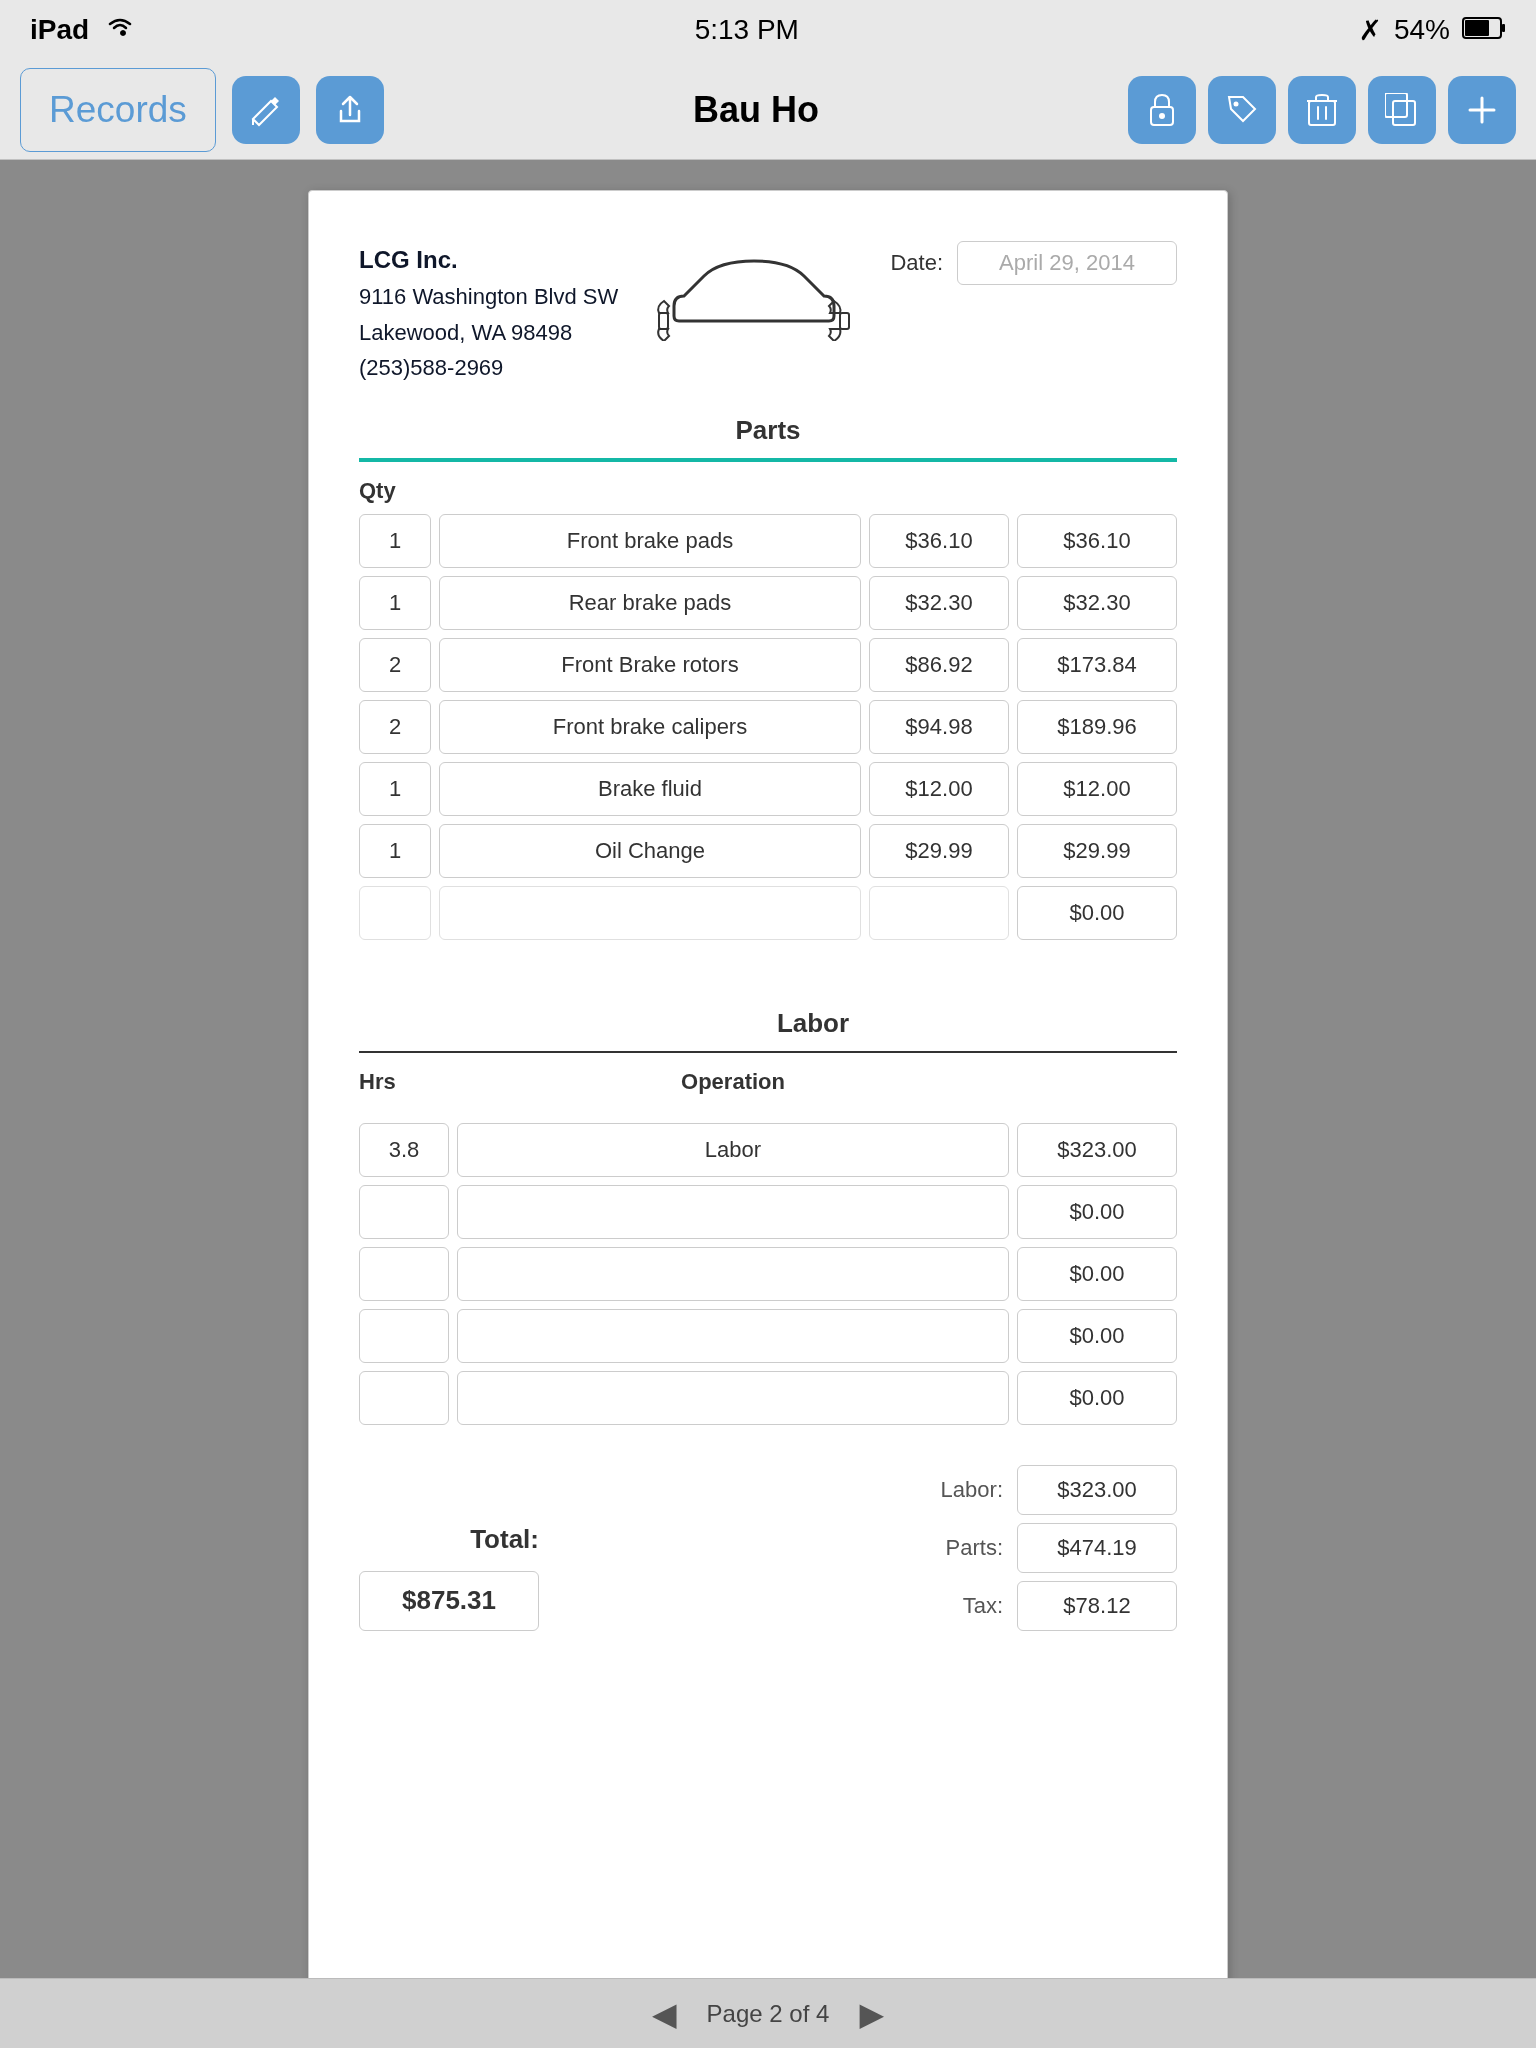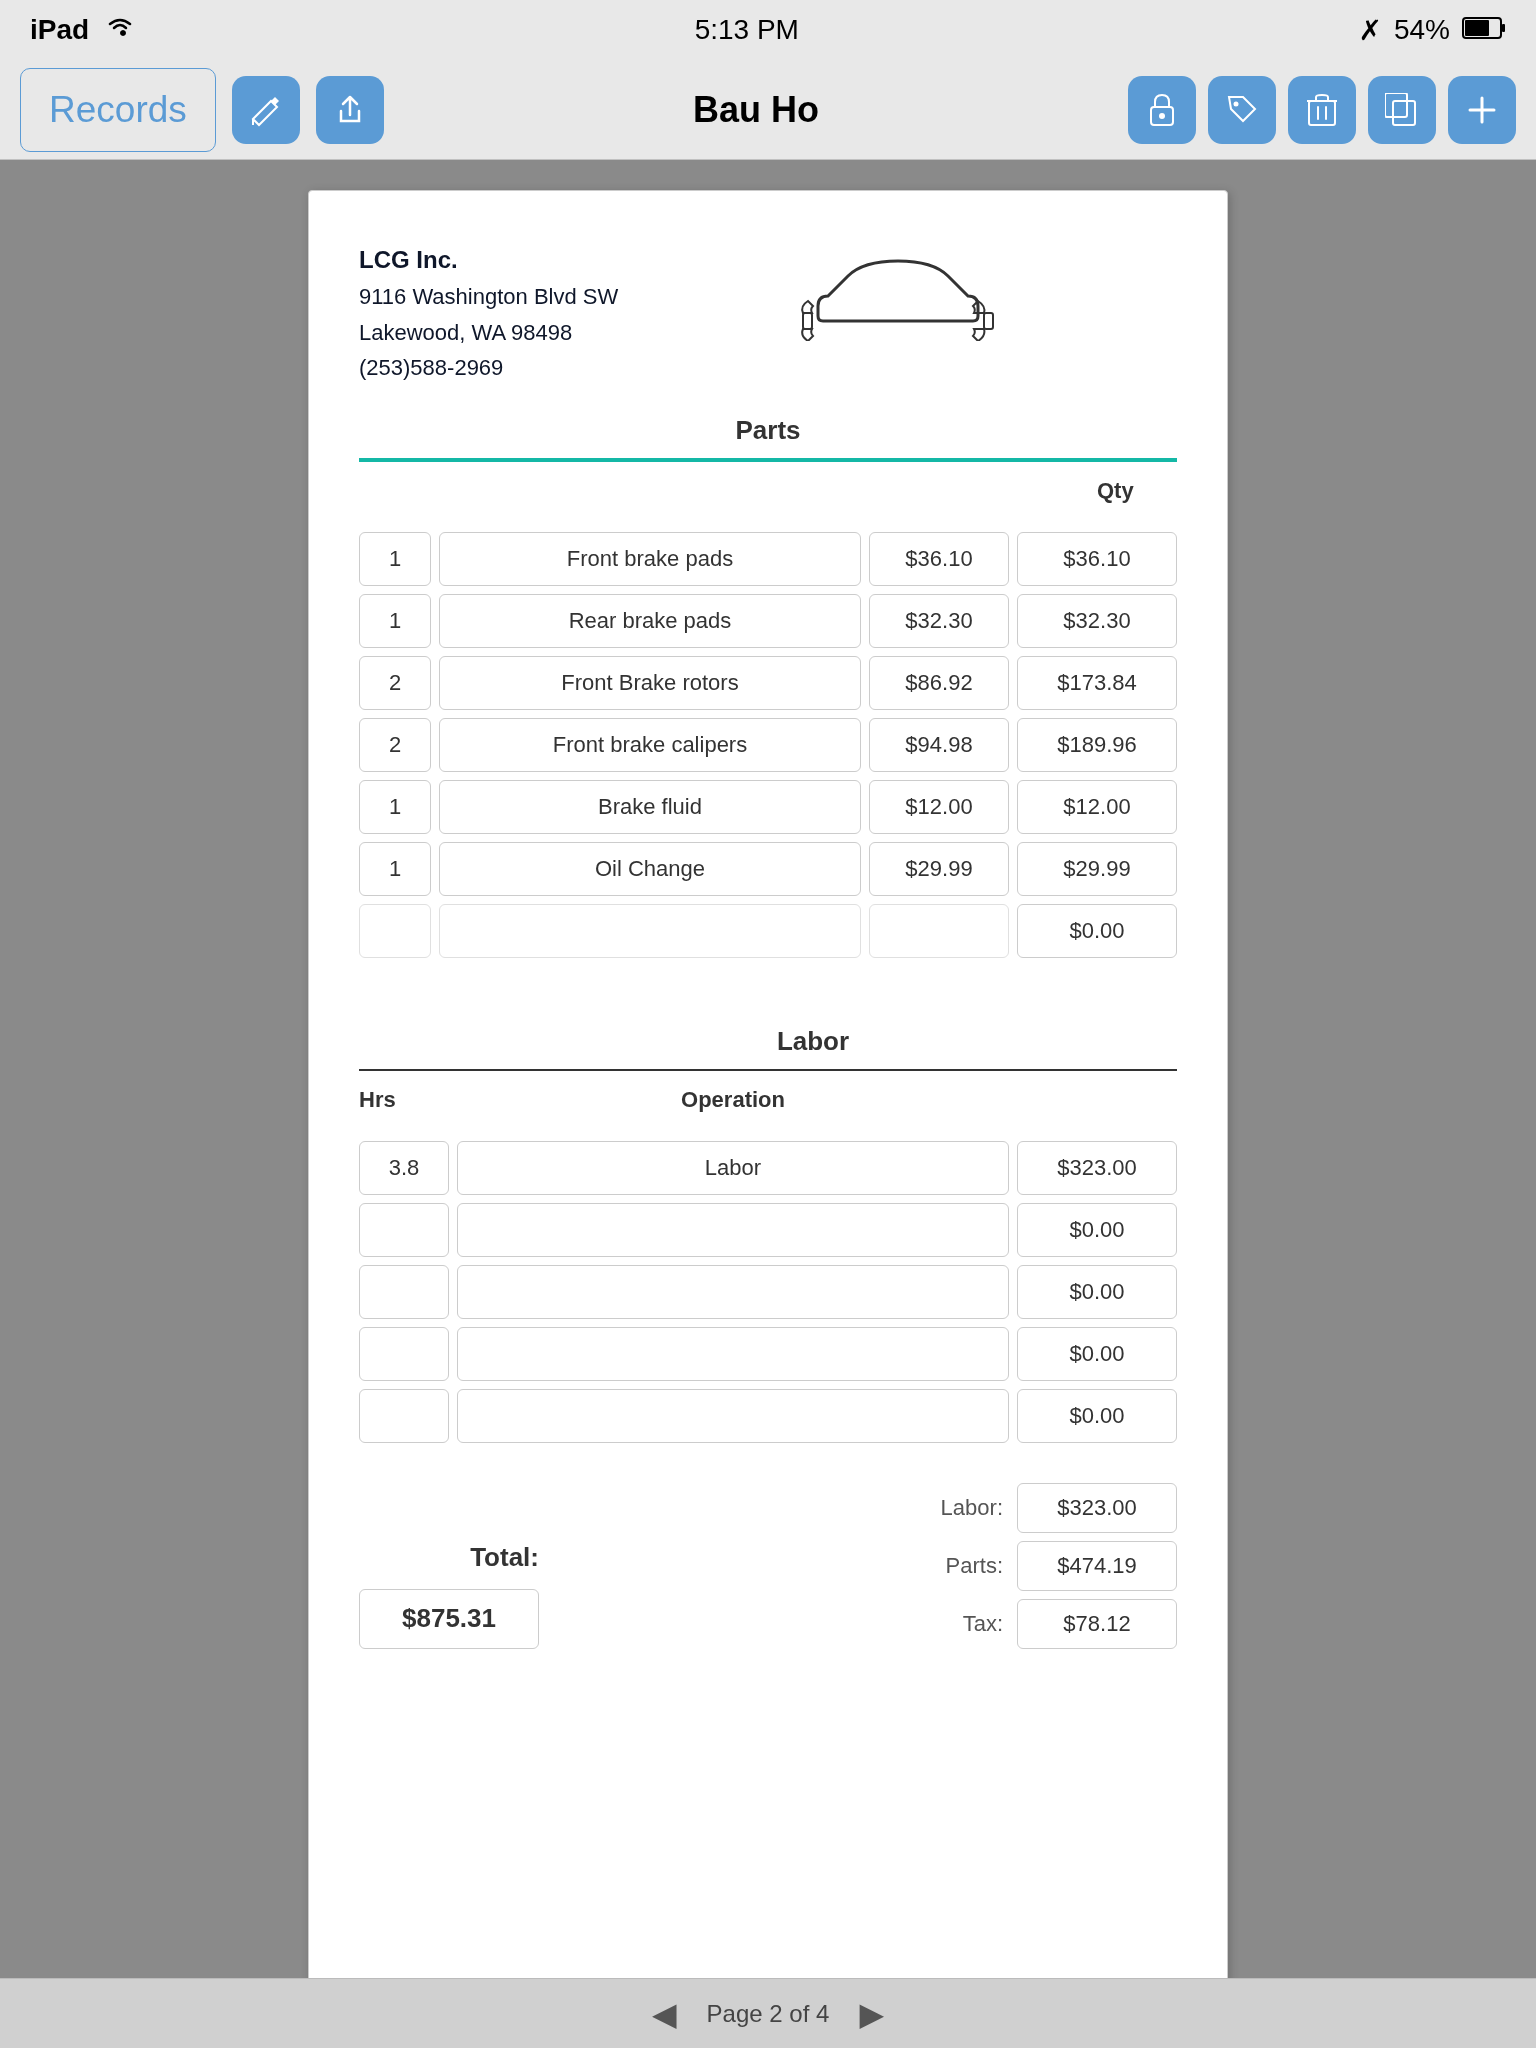--- a/index.html
+++ b/index.html
@@ -156,22 +156,21 @@
       color: #333;
       padding-bottom: 12px;
       border-bottom: 4px solid #14b8a6;
       margin-bottom: 16px;
     }
 
     
     .parts-header {
       display: flex;
       align-items: center;
-      margin-bottom: 28px;
-      justify-content: flex-end;
+      margin-bottom: 10px;
     }
     .col-qty-header {
       width: 80px;
       font-size: 22px;
       font-weight: 600;
       color: #333;
     }
     .parts-row {
       display: flex;
       align-items: center;
@@ -503,20 +502,24 @@
 
           <path d="M5 72 Q2 65 10 60 L15 65 Q12 68 14 72 Z" stroke="#333" stroke-width="2" fill="none"></path>
           <path d="M5 88 Q2 95 10 100 L15 95 Q12 92 14 88 Z" stroke="#333" stroke-width="2" fill="none"></path>
           <rect x="5" y="72" width="9" height="16" rx="2" stroke="#333" stroke-width="2" fill="none"></rect>
 
           <path d="M186 72 Q188 65 180 60 L175 65 Q178 68 176 72 Z" stroke="#333" stroke-width="2" fill="none"></path>
           <path d="M186 88 Q188 95 180 100 L175 95 Q178 92 176 88 Z" stroke="#333" stroke-width="2" fill="none"></path>
           <rect x="186" y="72" width="9" height="16" rx="2" stroke="#333" stroke-width="2" fill="none"></rect>
         </svg>
       </div>
+      <div class="date-field">
+        <span>Date:</span>
+        <div class="date-box">April 29, 2014</div>
+      </div>
     </div>
 
     <div>
       <div class="section-title">Parts</div>
       <div class="parts-header">
         <span class="col-qty-header">Qty</span>
       </div>
 
       <div class="parts-row">
         <div class="cell-qty">1</div>

